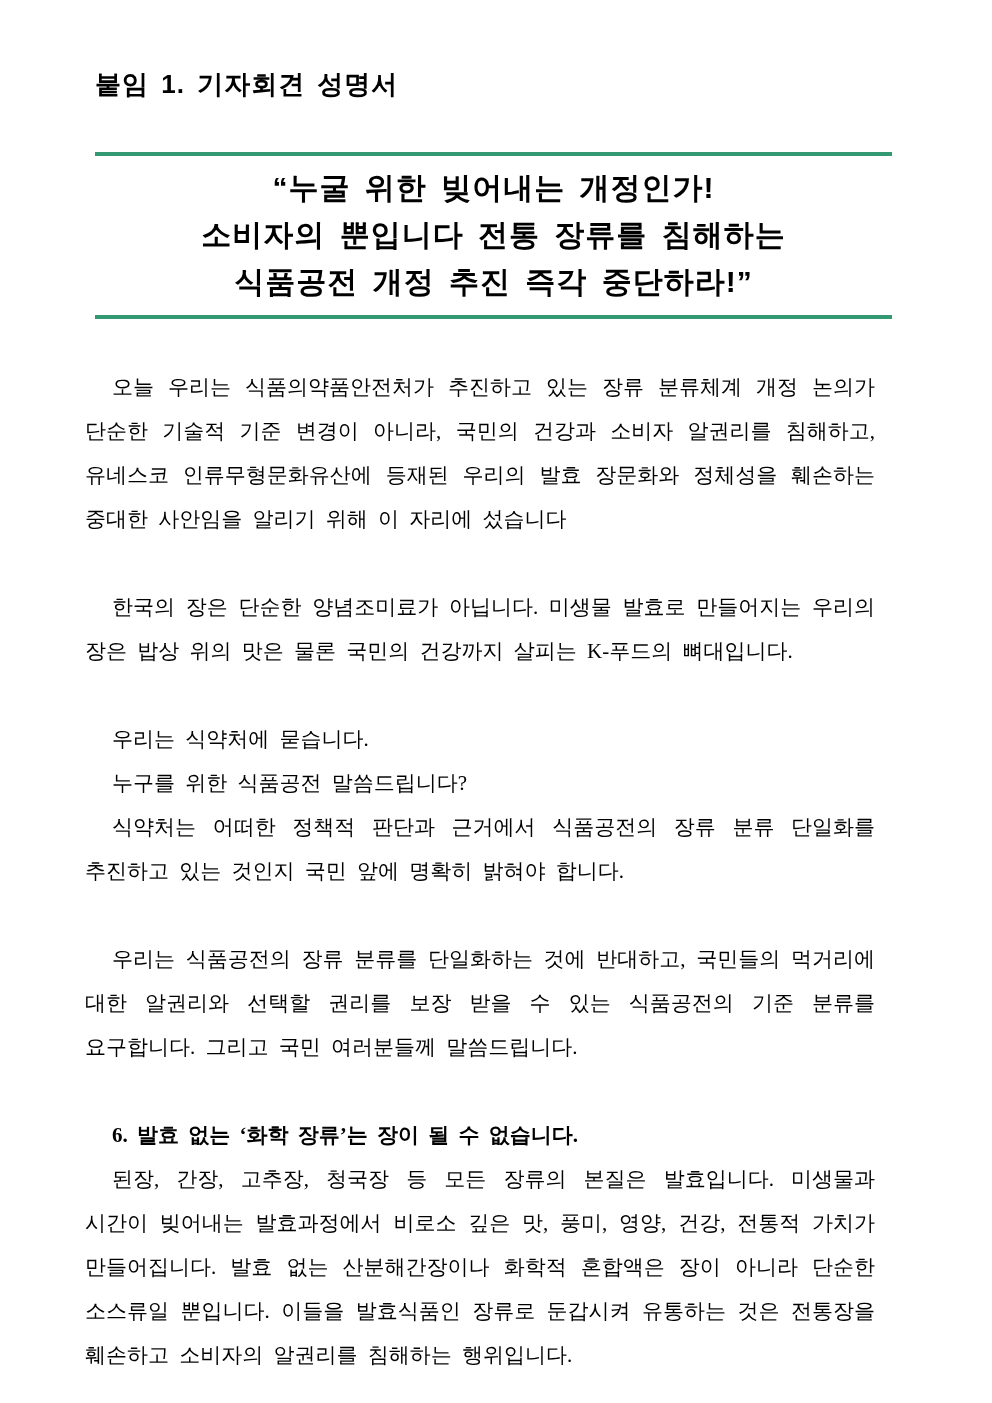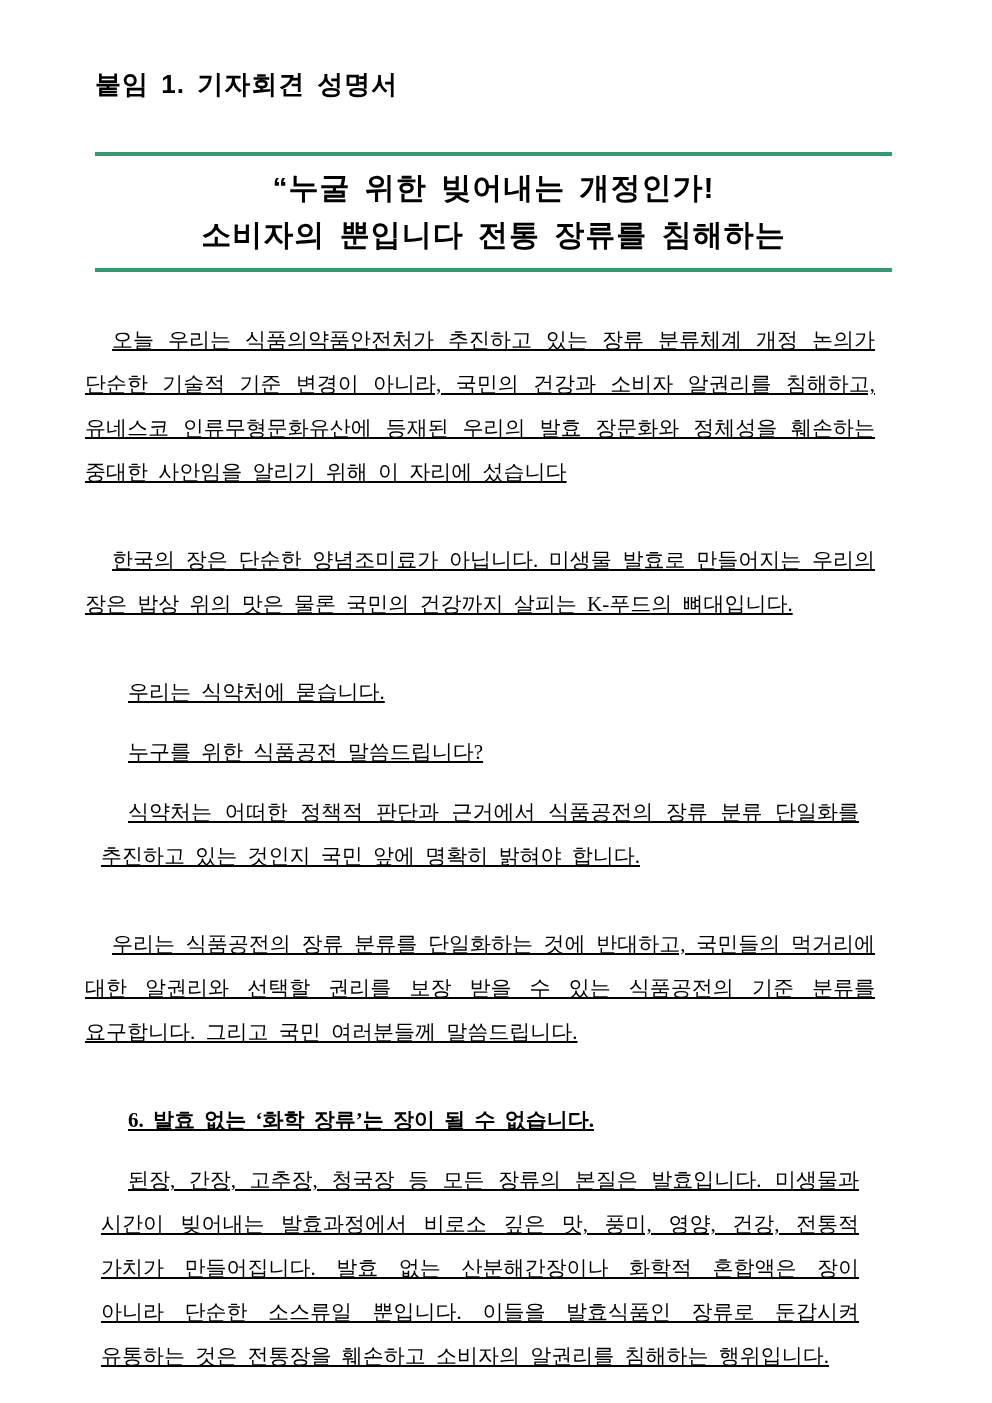--- a/index.html
+++ b/index.html
@@ -52,27 +52,26 @@
     font-size:21px;
     color:var(--ink);
   }
   .para{
     margin:0 0 44px 0;
     line-height:44px;
     text-align:justify;
     text-indent:27px;
     word-break:keep-all;
     word-spacing:5px;
-    text-decoration:underline;
   }
   .para-group{
     margin:0 0 44px 0;
   }
   .para-group .para{
-    margin:16px;
+    margin:0;
   }
   .section-heading{
     margin:0;
     line-height:44px;
     text-indent:27px;
     font-weight:bold;
     word-break:keep-all;
     word-spacing:4px;
   }
   .section-body{
@@ -82,20 +81,21 @@
 </head>
 <body>
 
 <div class="page">
 
   <h1 class="doc-title">붙임 1. 기자회견 성명서</h1>
 
   <div class="headline-box">
     <p class="headline-line">“누굴 위한 빚어내는 개정인가!</p>
     <p class="headline-line">소비자의 뿐입니다 전통 장류를 침해하는</p>
+    <p class="headline-line">식품공전 개정 추진 즉각 중단하라!”</p>
   </div>
 
   <div class="body-text">
 
     <p class="para">오늘 우리는 식품의약품안전처가 추진하고 있는 장류 분류체계 개정 논의가 단순한 기술적 기준 변경이 아니라, 국민의 건강과 소비자 알권리를 침해하고, 유네스코 인류무형문화유산에 등재된 우리의 발효 장문화와 정체성을 훼손하는 중대한 사안임을 알리기 위해 이 자리에 섰습니다</p>
 
     <p class="para">한국의 장은 단순한 양념조미료가 아닙니다. 미생물 발효로 만들어지는 우리의 장은 밥상 위의 맛은 물론 국민의 건강까지 살피는 K-푸드의 뼈대입니다.</p>
 
     <div class="para-group">
       <p class="para">우리는 식약처에 묻습니다.</p>

